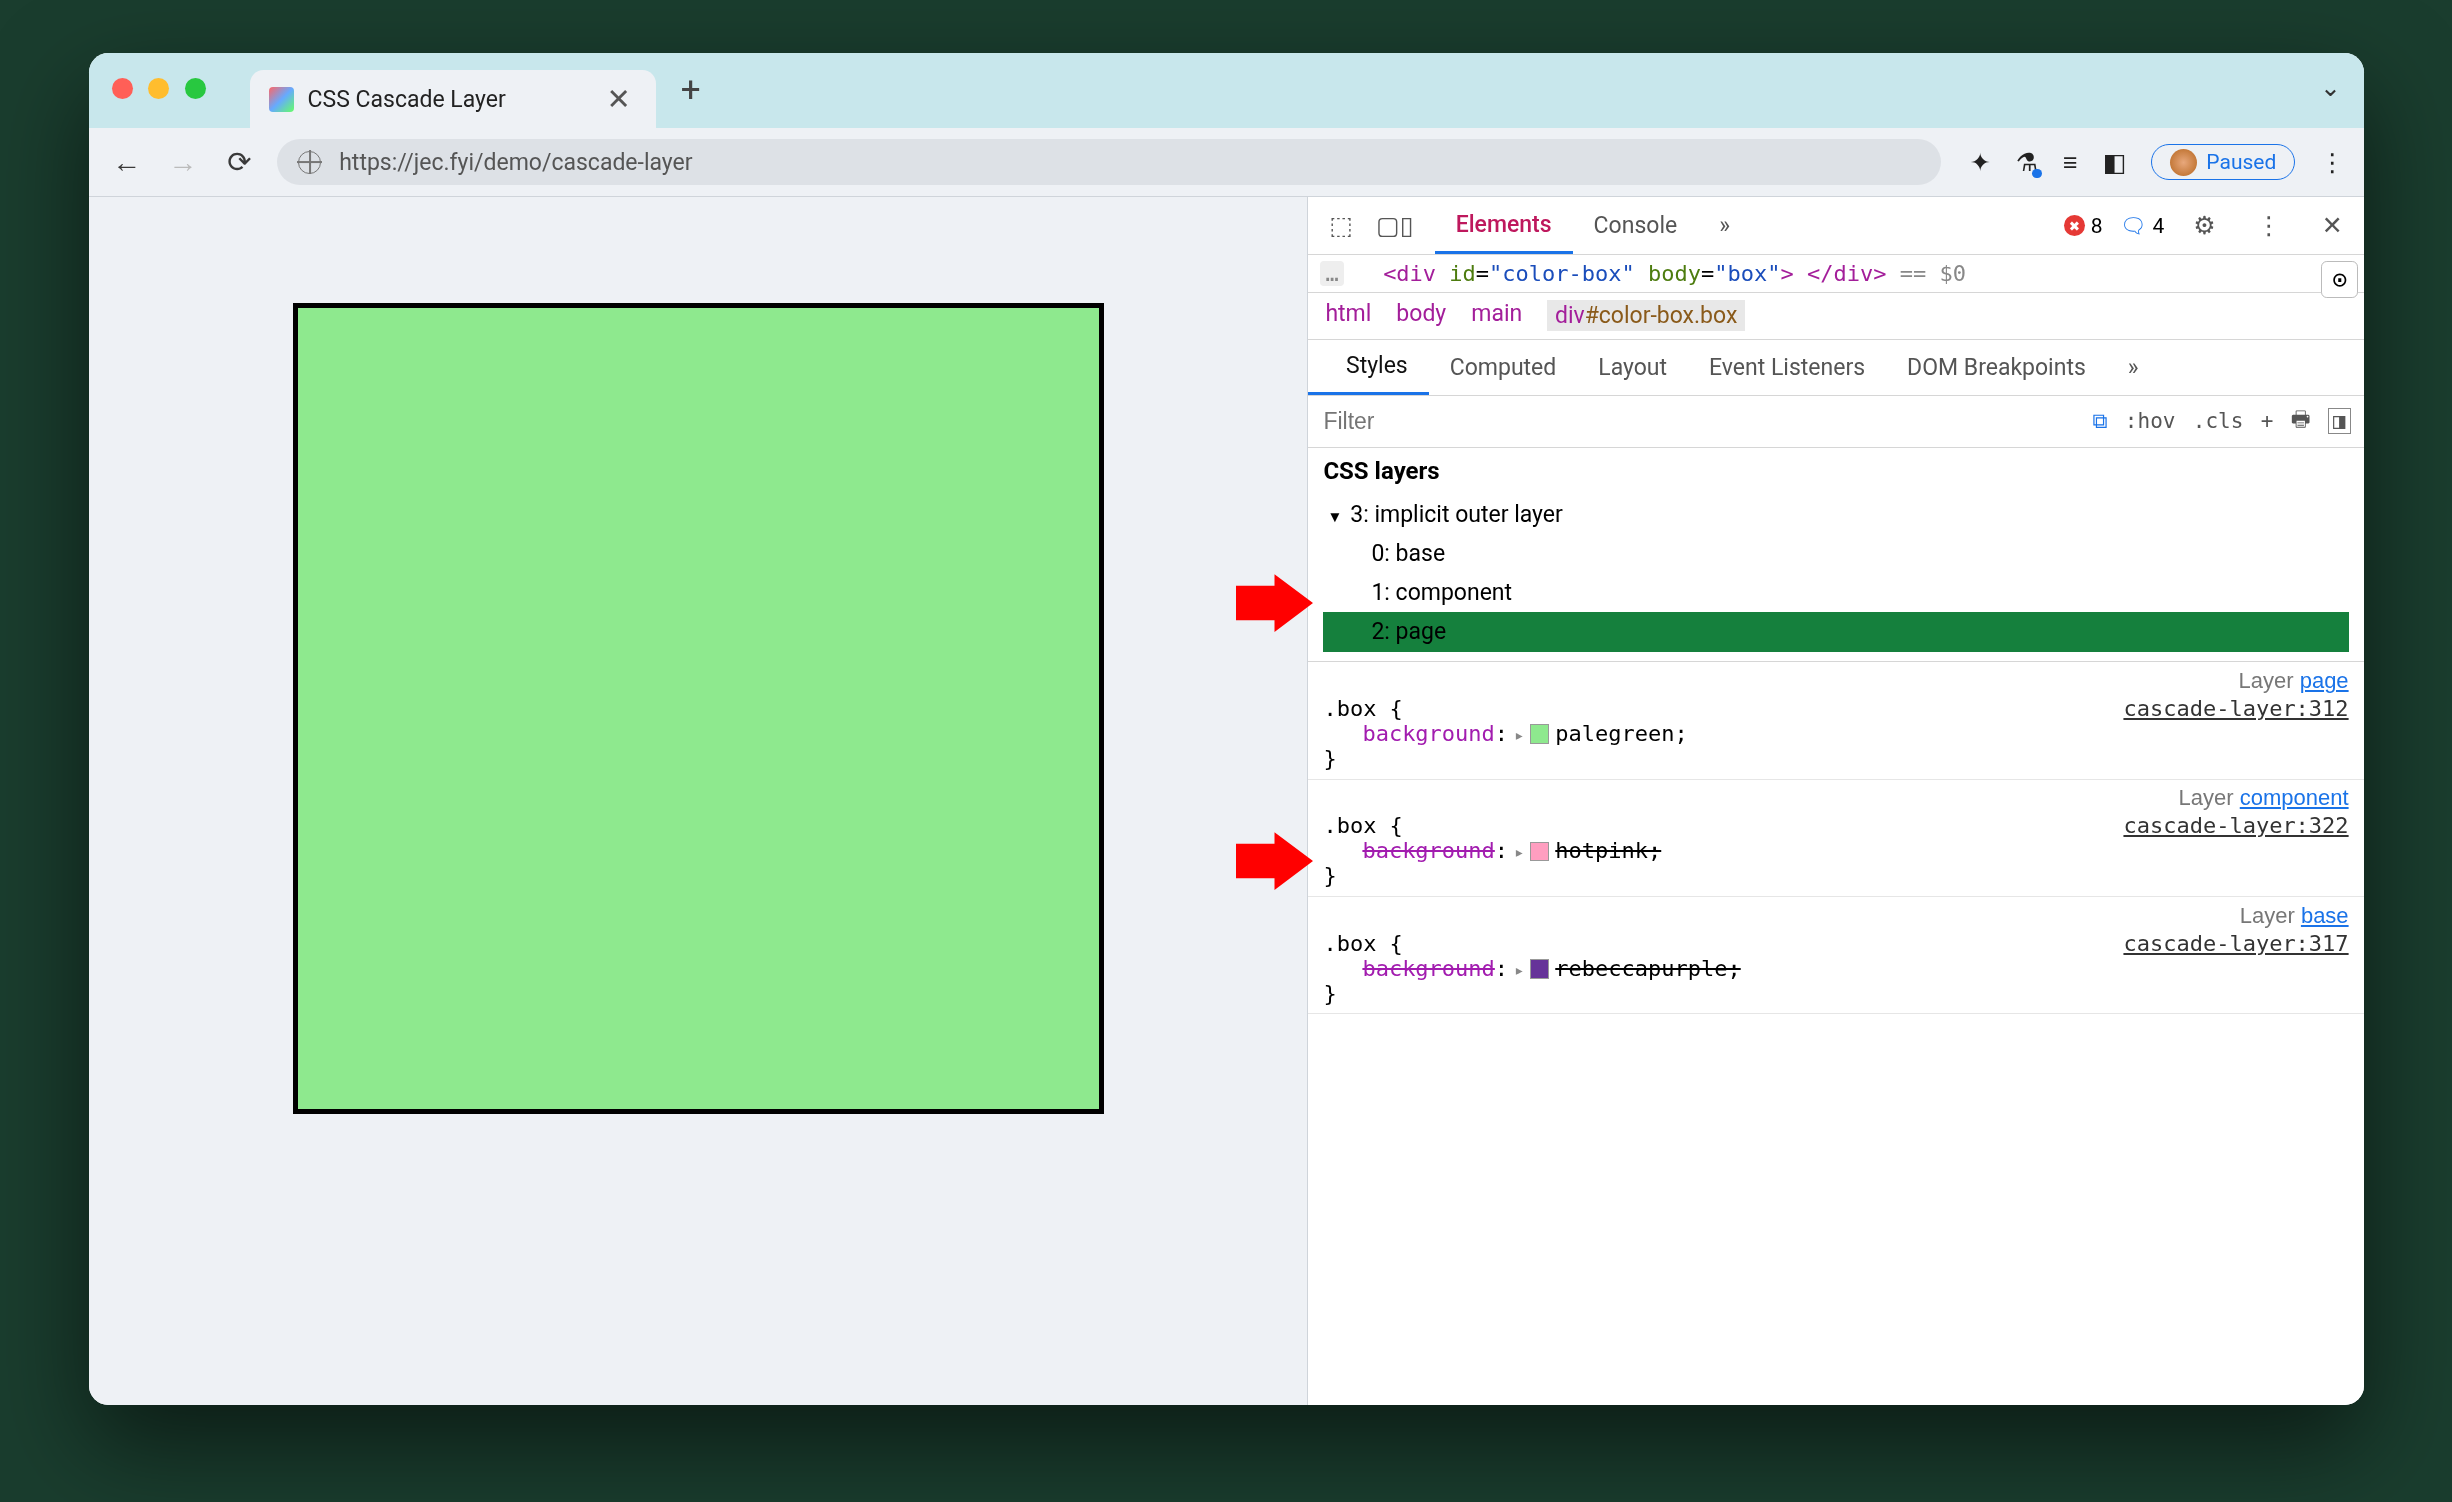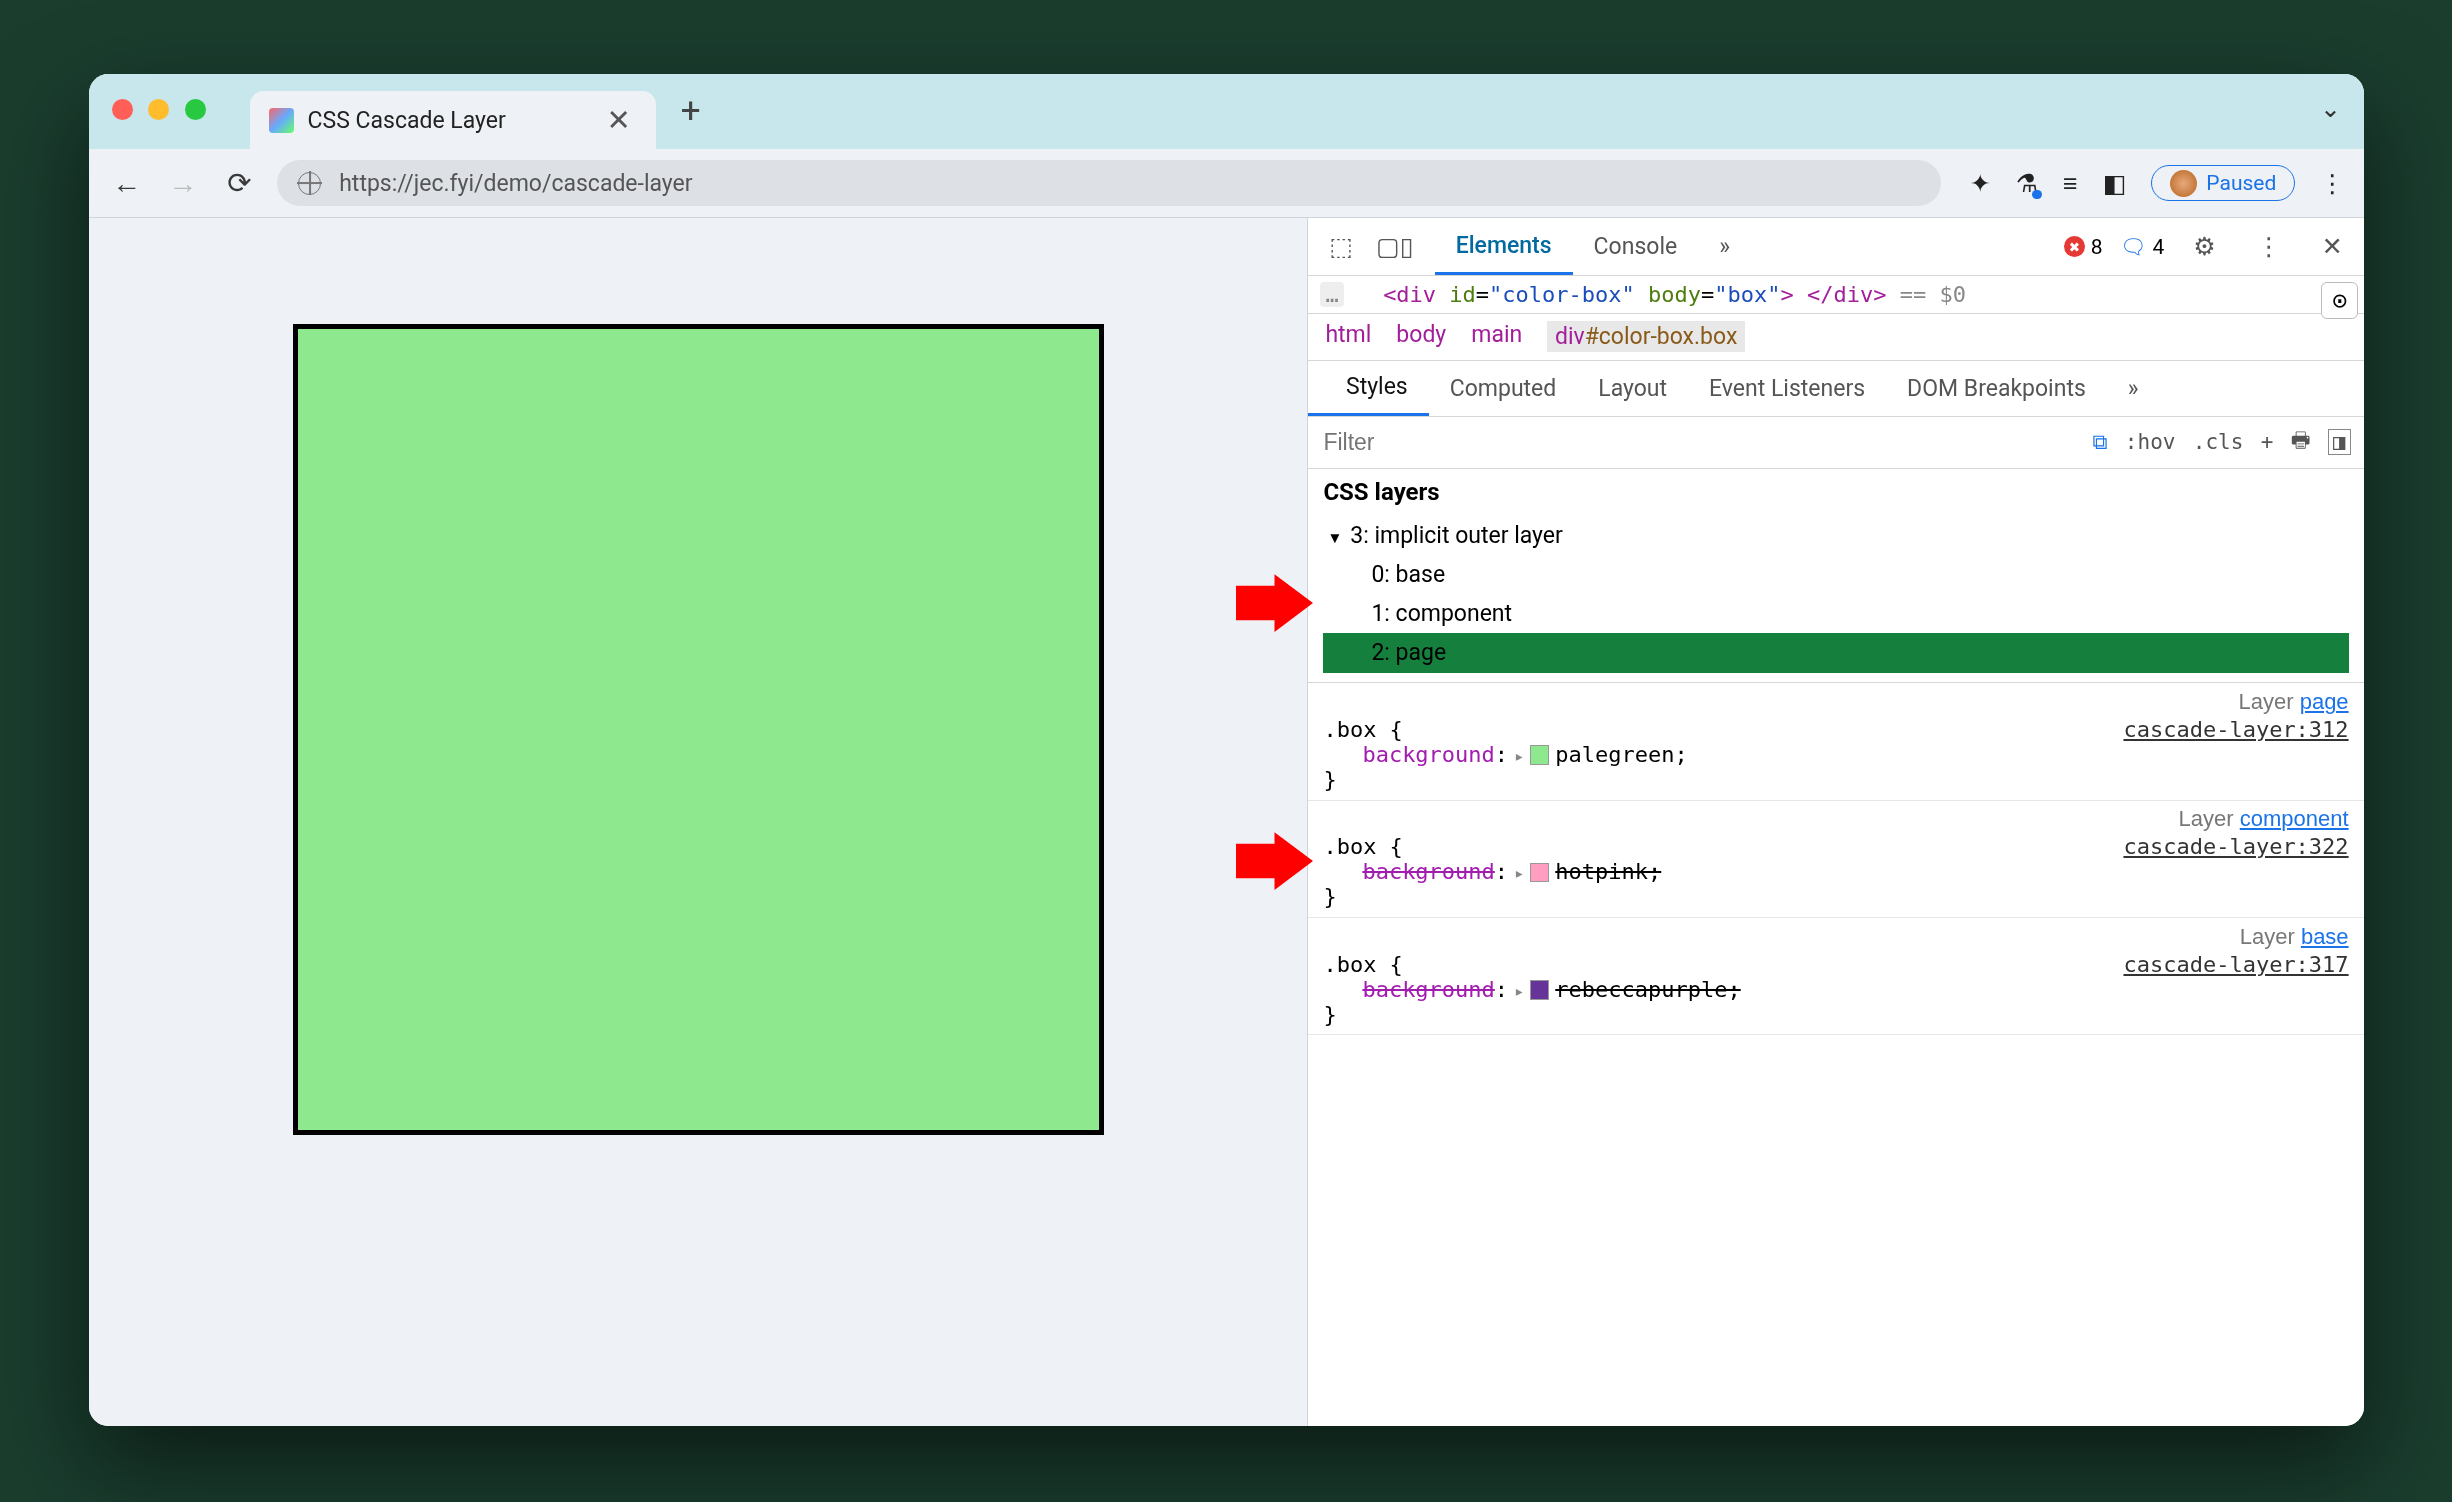--- a/index.html
+++ b/index.html
@@ -13,21 +13,21 @@
   justify-content: center;
   transform-origin: top left;
 }
 .outer-wrap {
   position: relative;
   width: 2452px;
   height: 1502px;
 }
 .browser {
   position: absolute;
-  top: 74px;
+  top: 53px;
   left: 89px;
   width: 2275px;
   height: 1352px;
   background: #eef1f5;
   border-radius: 19.3px;
   box-shadow: 0 39px 97px rgba(0,0,0,.55);
   overflow: hidden;
   display: flex;
   flex-direction: column;
 }
@@ -116,21 +116,21 @@
 }
 .dt-toolbar {
   height: 58px;
   display: flex; align-items: center;
   border-bottom: 1.9px solid #d6d6d6;
   padding: 0 9.7px;
 }
 .dt-toolbar .ic { padding: 0 11.6px; color: #555; font-size: 25px;}
 .dt-tabs { display:flex; align-items:stretch; margin-left:9.7px; height:100%;}
 .dt-tab { padding: 0 21px; display:flex; align-items:center; color:#555; }
-.dt-tab.active { color:#0369a1; border-bottom: 3.9px solid #1a73e8; font-weight:500;justify-content:center;}
+.dt-tab.active { color:#be185d; border-bottom: 3.9px solid #1a73e8; font-weight:500;justify-content:center;}
 .dt-toolbar .right { margin-left:auto; display:flex; align-items:center; gap:17.4px;}
 .badge { display:inline-flex; align-items:center; gap:5.8px; font-size:21px;}
 .badge-err::before { content:'✖'; display:inline-flex; align-items:center; justify-content:center; width:21px; height:21px; border-radius:50%; background:#e53935; color:#fff; font-size:13.5px;}
 .badge-info::before { content:'🗨'; color:#1a73e8; font-size:21px;}
 .dt-gear { font-size:27px;}
 .dt-close{ font-size:29px;}
 .dom-row {
   border-bottom: 1.9px solid #d6d6d6;
   padding: 5.8px 11.6px;
   font-family: Menlo, monospace;

